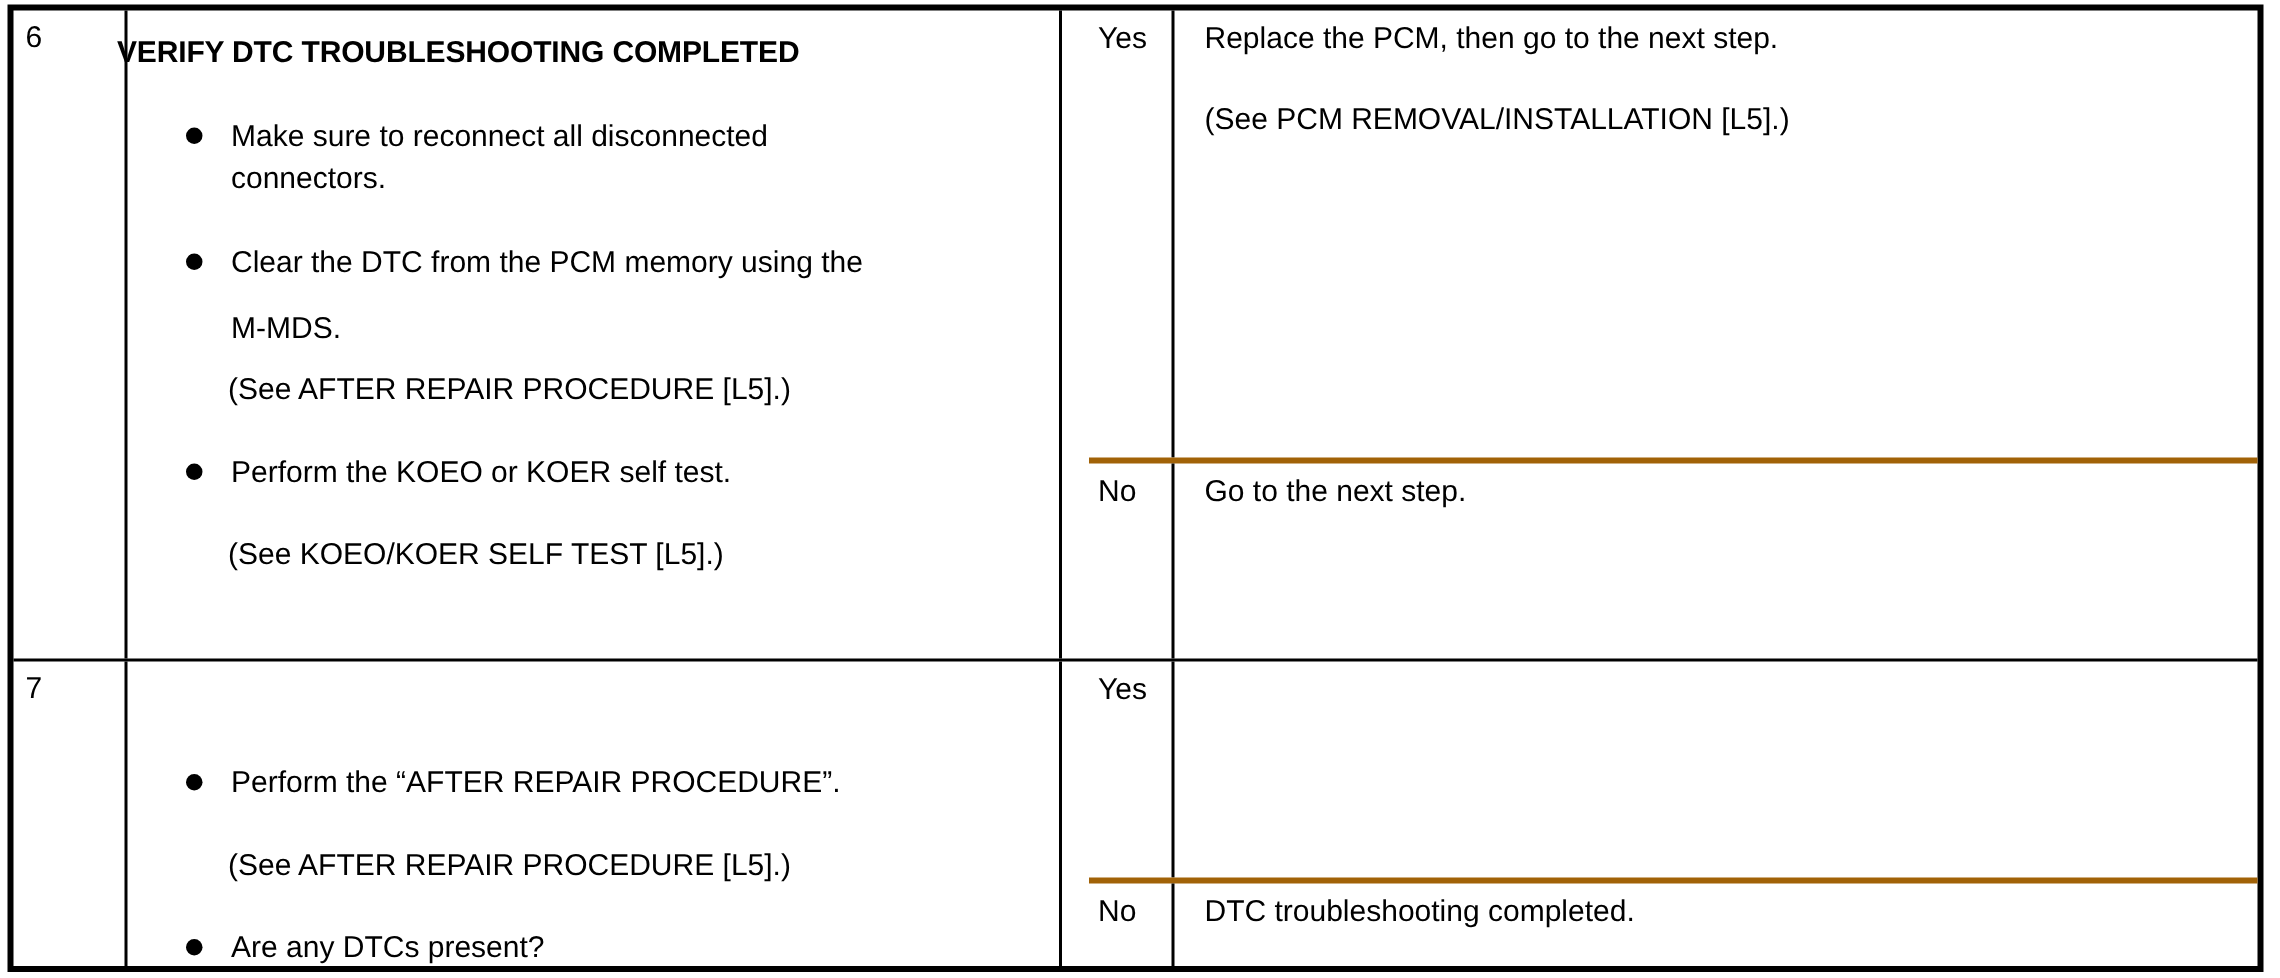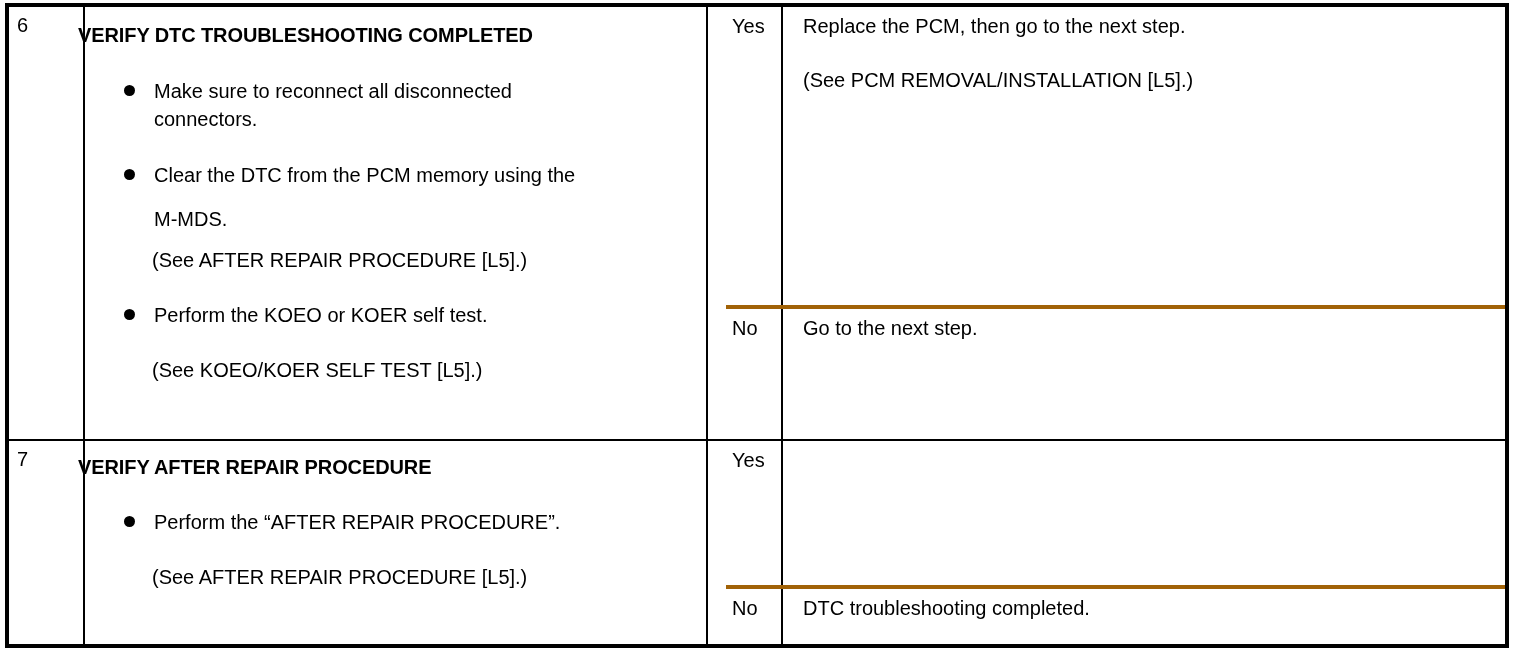--- a/index.html
+++ b/index.html
@@ -231,31 +231,34 @@
         </div>
       </div>
 
       <div class="step-row row-7">
 
         <div class="col-num">
           <div class="num">7</div>
         </div>
 
         <div class="col-body">
-          <div class="action-title" style="top:14px;">VERIFY AFTER REPAIR PROCEDURE</div>
 
           <div class="line" style="top:68px;">
             <span class="bullet"></span>
             <span class="txt">Perform the “AFTER REPAIR PROCEDURE”.</span>
           </div>
 
           <div class="line note" style="top:123px;">
             <span class="txt">(See AFTER REPAIR PROCEDURE [L5].)</span>
           </div>
 
+          <div class="line" style="top:178px;">
+            <span class="bullet"></span>
+            <span class="txt">Are any DTCs present?</span>
+          </div>
         </div>
 
         <div class="col-answers">
 
           <div class="answer" style="top:0; height:144px;">
             <div class="ans-label">Yes</div>
             <div class="ans-sep"></div>
           </div>
 
           <div class="answer with-top-border" style="top:144px; bottom:0;">

